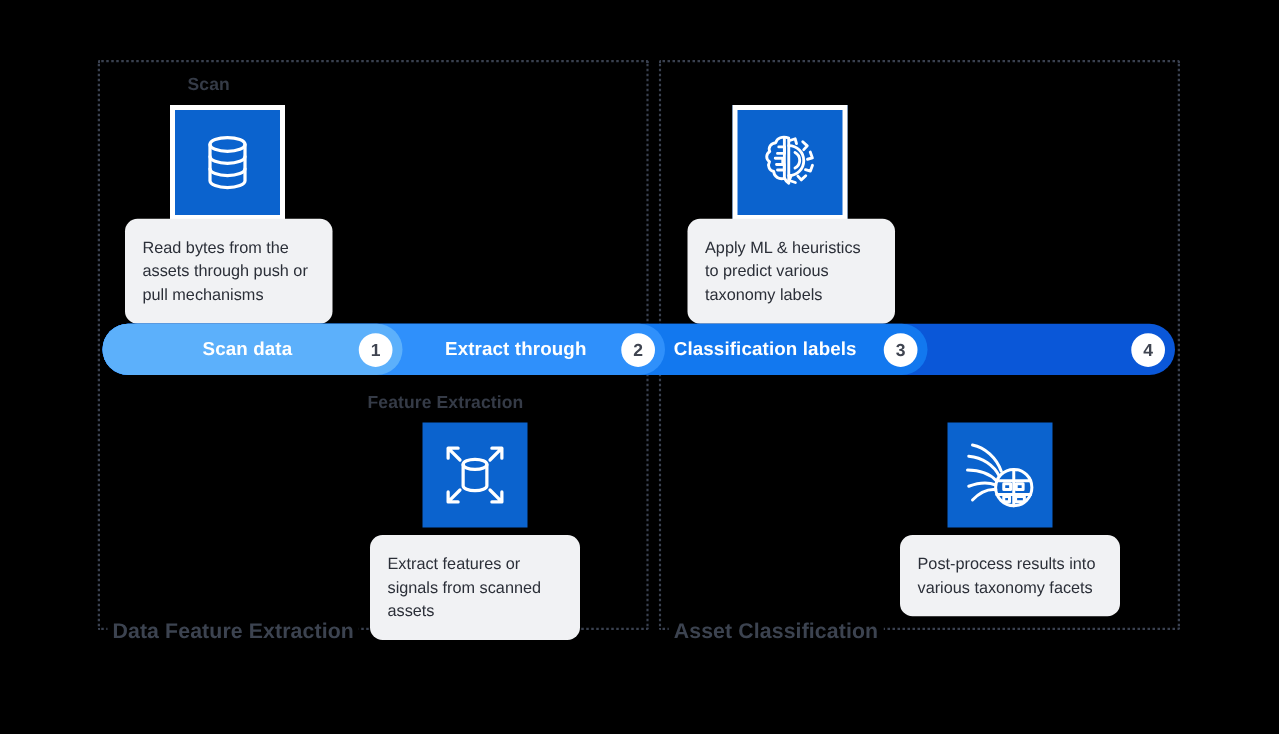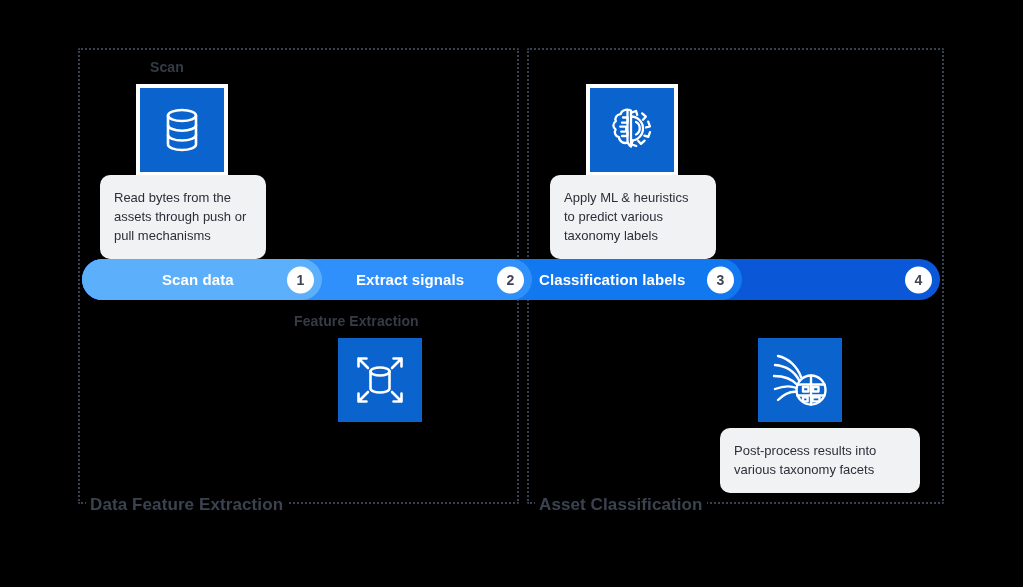--- a/index.html
+++ b/index.html
@@ -86,21 +86,21 @@
     color: #2b2f38;
     font-size: 13px;
     line-height: 19px;
     font-weight: 500;
     padding: 13px 16px 14px 14px;
     box-sizing: border-box;
   }
   #cap-scan    { left: 100px; top: 175px; width: 166px; }
   #cap-ml      { left: 550px; top: 175px; width: 166px; }
   #cap-feature { left: 296px; top: 428px; width: 168px; }
-  #cap-post    { left: 720px; top: 428px; width: 200px; }
+  #cap-post    { left: 720px; top: 428px; width: 176px; }
 
   
   #steps-bar {
     position: absolute;
     left: 82px;
     top: 259px;
     width: 858px;
     height: 41px;
   }
   .step {
@@ -219,35 +219,36 @@
         <path d="M9 19 C20 20 29 26 33.5 35"></path>
         <path d="M8 30 C18 30 26 33 31.5 39"></path>
         <path d="M9 43 C17 40 24.5 39.5 30.6 42"></path>
         <path d="M12 54 C18 48 24 45 30.6 45.8"></path>
       </g>
     </svg>
   </div>
 
   <div class="caption" id="cap-scan">Read bytes from  the assets through push or pull mechanisms</div>
   <div class="caption" id="cap-ml">Apply ML &amp; heuristics to predict various taxonomy labels</div>
+  <div class="caption" id="cap-feature">Extract features or signals from scanned assets</div>
   <div class="caption" id="cap-post">Post-process results into various taxonomy facets</div>
 
   <div id="steps-bar">
 
     <div class="step" id="step-4" style="background: rgb(10, 87, 216);">
       <span class="step-badge">4</span>
     </div>
 
     <div class="step" id="step-3" style="background: rgb(18, 120, 239);">
       <span class="step-label">Classification labels</span>
       <span class="step-badge">3</span>
     </div>
 
     <div class="step" id="step-2" style="background: rgb(47, 144, 251);">
-      <span class="step-label">Extract signals</span>
+      <span class="step-label">Extract through</span>
       <span class="step-badge">2</span>
     </div>
 
     <div class="step" id="step-1" style="background: rgb(92, 176, 251);">
       <span class="step-label">Scan data</span>
       <span class="step-badge">1</span>
     </div>
 
   </div>
 

